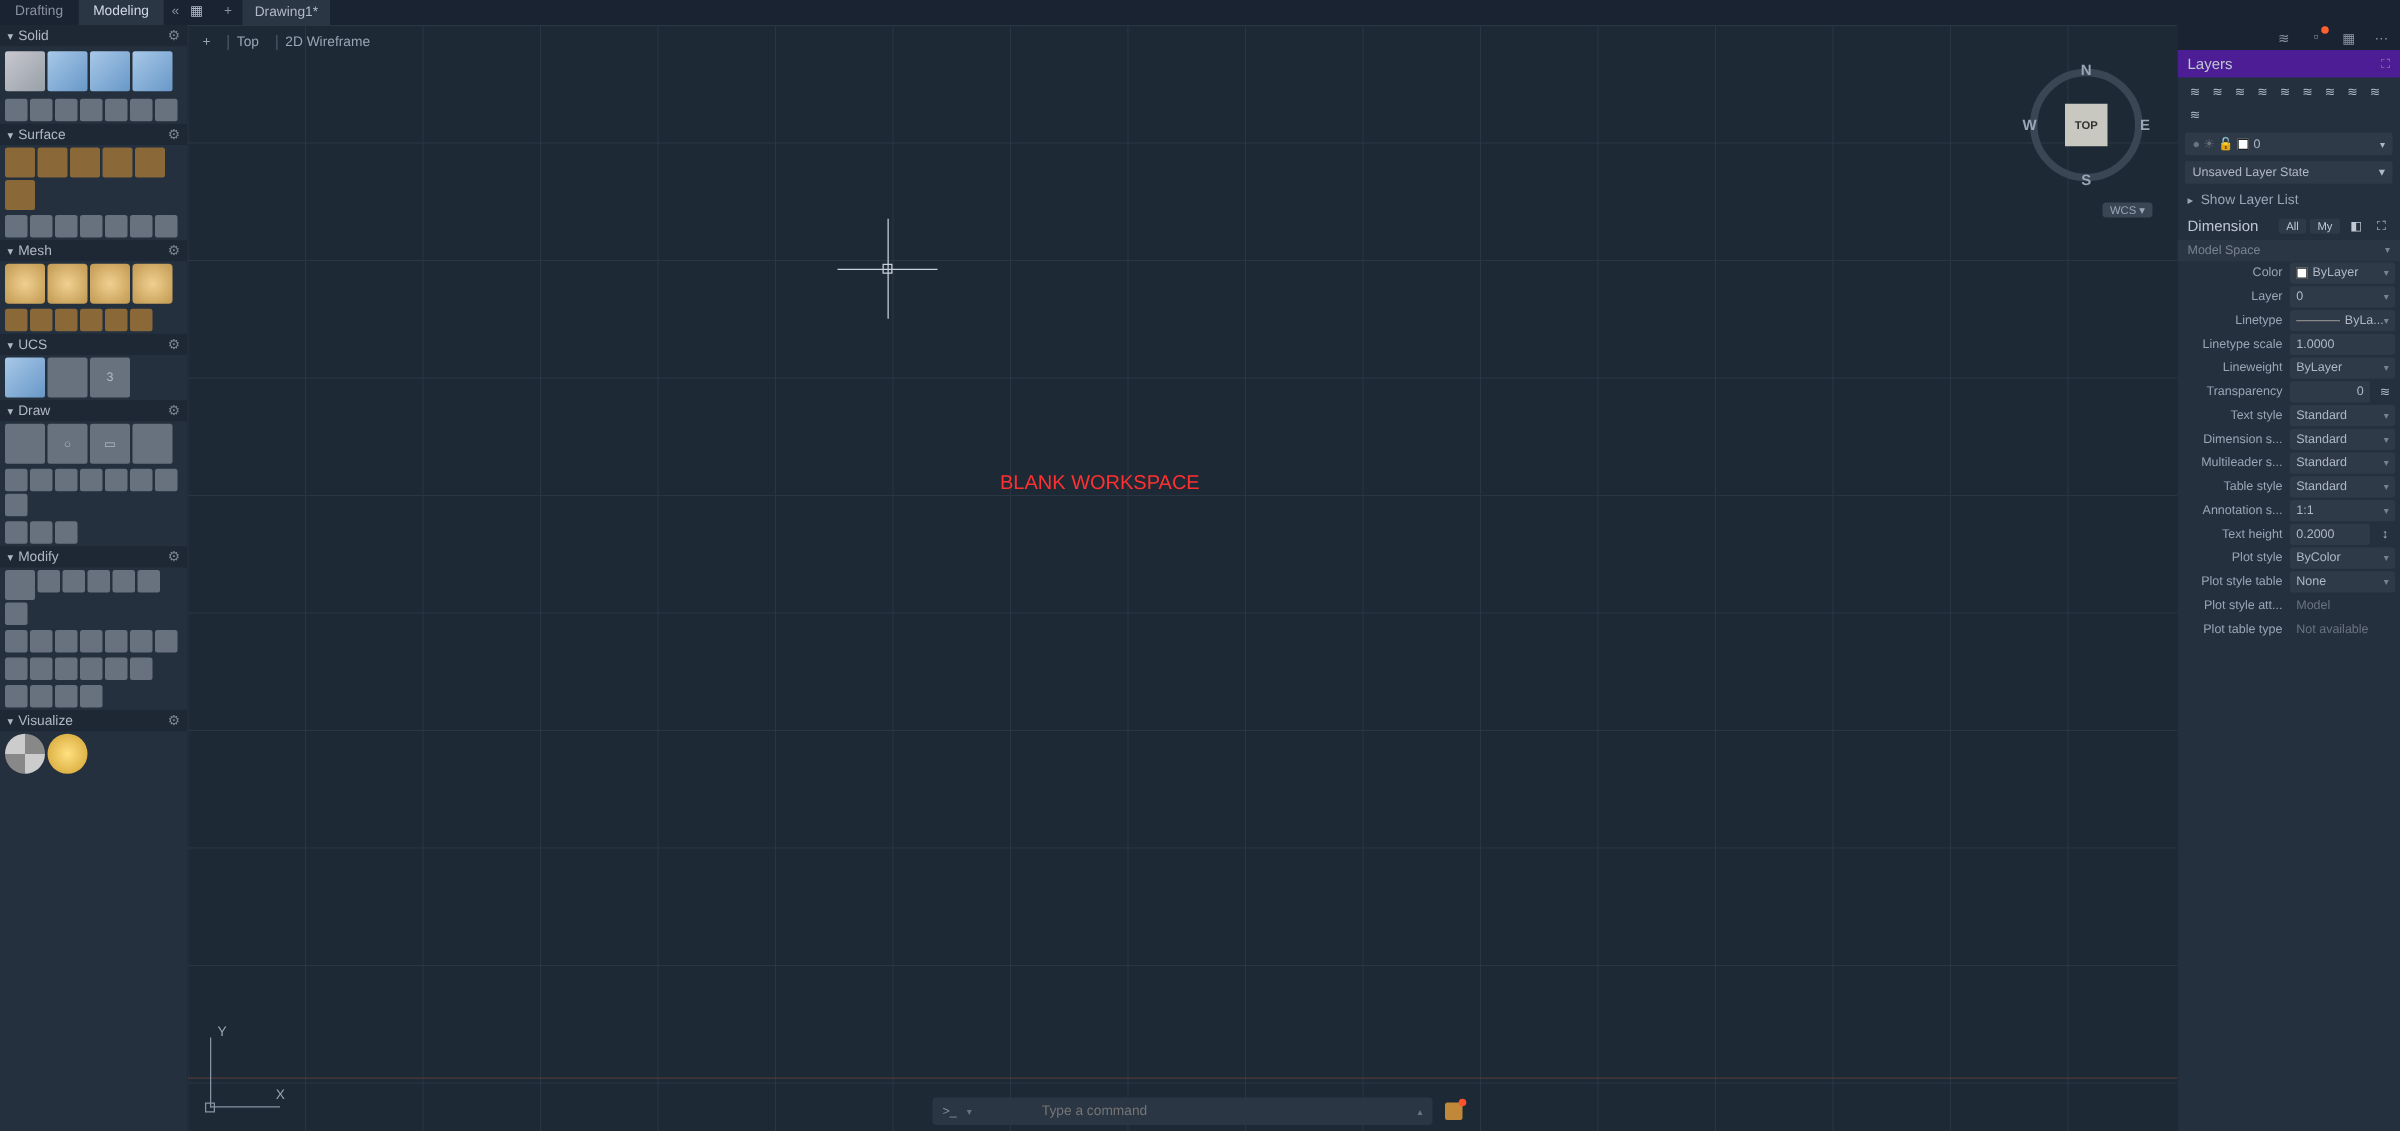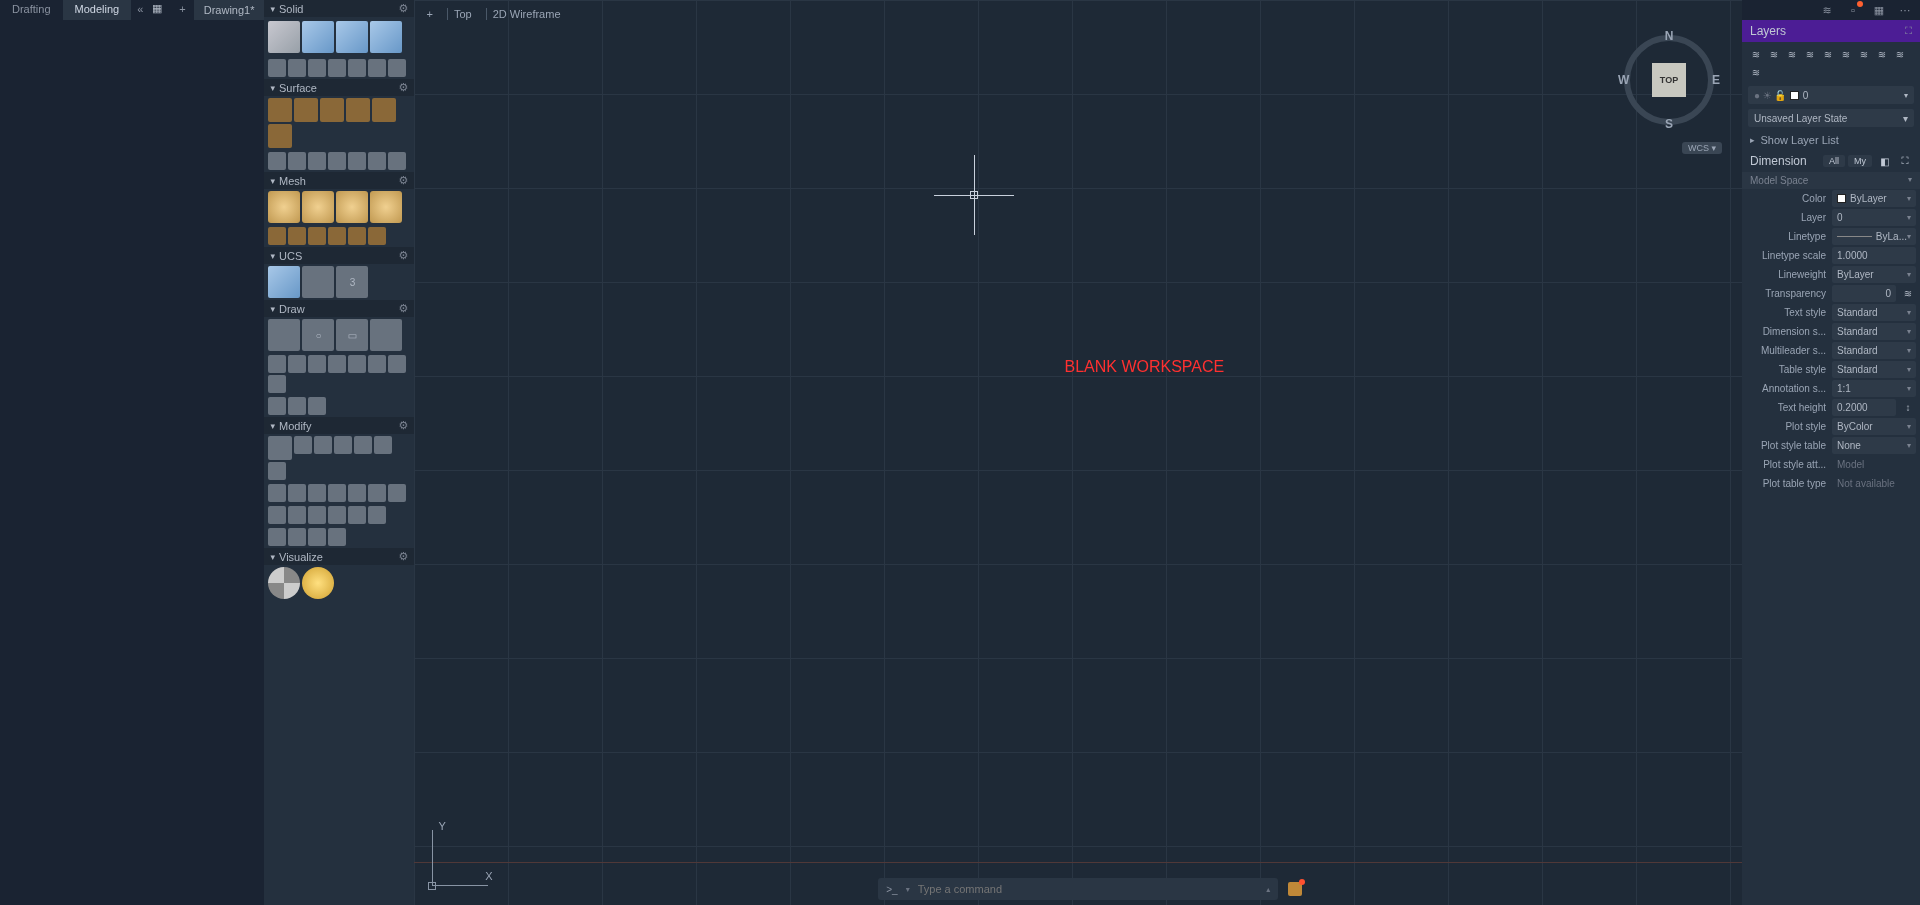--- a/index.html
+++ b/index.html
@@ -5,21 +5,21 @@
 * { margin: 0; padding: 0; box-sizing: border-box; }
 body {
   background: #1a2332;
   color: #b0b8c4;
   font-family: Arial, sans-serif;
   font-size: 11px;
   overflow: hidden;
   width: 1920px;
   height: 905px;
 }
-.app { display: flex; flex-direction: row; height: 100%; }
+.app { display: flex; flex-direction: column; height: 100%; }
 .top-tabs { display: flex; height: 20px; background: #1a2332; align-items: stretch; }
 .mode-tab { padding: 3px 12px; color: #8a92a0; cursor: pointer; font-size: 11px; }
 .mode-tab.active { background: #2a3644; color: #d0d8e4; }
 .tab-chevron { padding: 3px 6px; color: #8a92a0; }
 .doc-tabs { display: flex; margin-left: 6px; }
 .doc-tab { padding: 3px 10px; color: #b0b8c4; background: #2a3644; display: flex; align-items: center; gap: 4px; }
 .plus-tab { padding: 3px 8px; color: #8a92a0; }
 .grid-icon { width: 16px; height: 16px; display: inline-flex; align-items: center; justify-content: center; }
 
 .main-row { display: flex; flex: 1; min-height: 0; }
@@ -64,21 +64,21 @@
 
 .axis-gizmo { position: absolute; bottom: 15px; left: 14px; width: 60px; height: 70px; }
 .axis-gizmo .y-line { position: absolute; bottom: 4px; left: 4px; width: 1px; height: 56px; background: #8894a4; }
 .axis-gizmo .x-line { position: absolute; bottom: 4px; left: 4px; height: 1px; width: 56px; background: #8894a4; }
 .axis-gizmo .y-lbl { position: absolute; top: 0; left: 10px; color: #9aa5b5; }
 .axis-gizmo .x-lbl { position: absolute; bottom: 8px; right: -4px; color: #9aa5b5; }
 .axis-gizmo .origin { position: absolute; bottom: 0; left: 0; width: 8px; height: 8px; border: 1px solid #8894a4; }
 .baseline { position: absolute; left: 0; right: 0; bottom: 42px; height: 1px; background: #503838; }
 
 .cmd-bar { position: absolute; bottom: 5px; left: 50%; transform: translateX(-50%); width: 400px; height: 22px; background: #2a3644; border-radius: 3px; display: flex; align-items: center; padding: 0 8px; gap: 8px; }
-.cmd-bar input { flex: 1; background: transparent; border: none; color: #9aa5b5; font-size: 11px; outline: none; }
+.cmd-bar input { flex: 1; background: transparent; border: none; color: #9aa5b5; font-size: 11px; outline: none; margin-left: 48px; }
 .cmd-prompt { color: #8a92a0; font-size: 10px; }
 .cmd-toggle { position: absolute; bottom: 5px; left: calc(50% + 210px); width: 18px; height: 18px; }
 
 .right-panel { width: 178px; background: #24303e; display: flex; flex-direction: column; }
 .right-tabs-top { height: 20px; display: flex; background: #1a2332; align-items: center; justify-content: flex-end; gap: 8px; padding: 0 6px; }
 .rt-icon { width: 18px; height: 16px; display: flex; align-items: center; justify-content: center; cursor: pointer; font-size: 11px; color: #8a92a0; position: relative; }
 .rt-icon .dot { position: absolute; top: -1px; right: -1px; width: 6px; height: 6px; background: #ff6030; border-radius: 50%; }
 .panel-title { padding: 4px 8px; font-size: 12px; color: #c0c8d4; background: #4c1d95; display: flex; align-items: center; }
 .panel-title .exp { margin-left: auto; font-size: 10px; color: #8a92a0; }
 .layer-icons { display: flex; gap: 2px; padding: 4px 6px; flex-wrap: wrap; }

